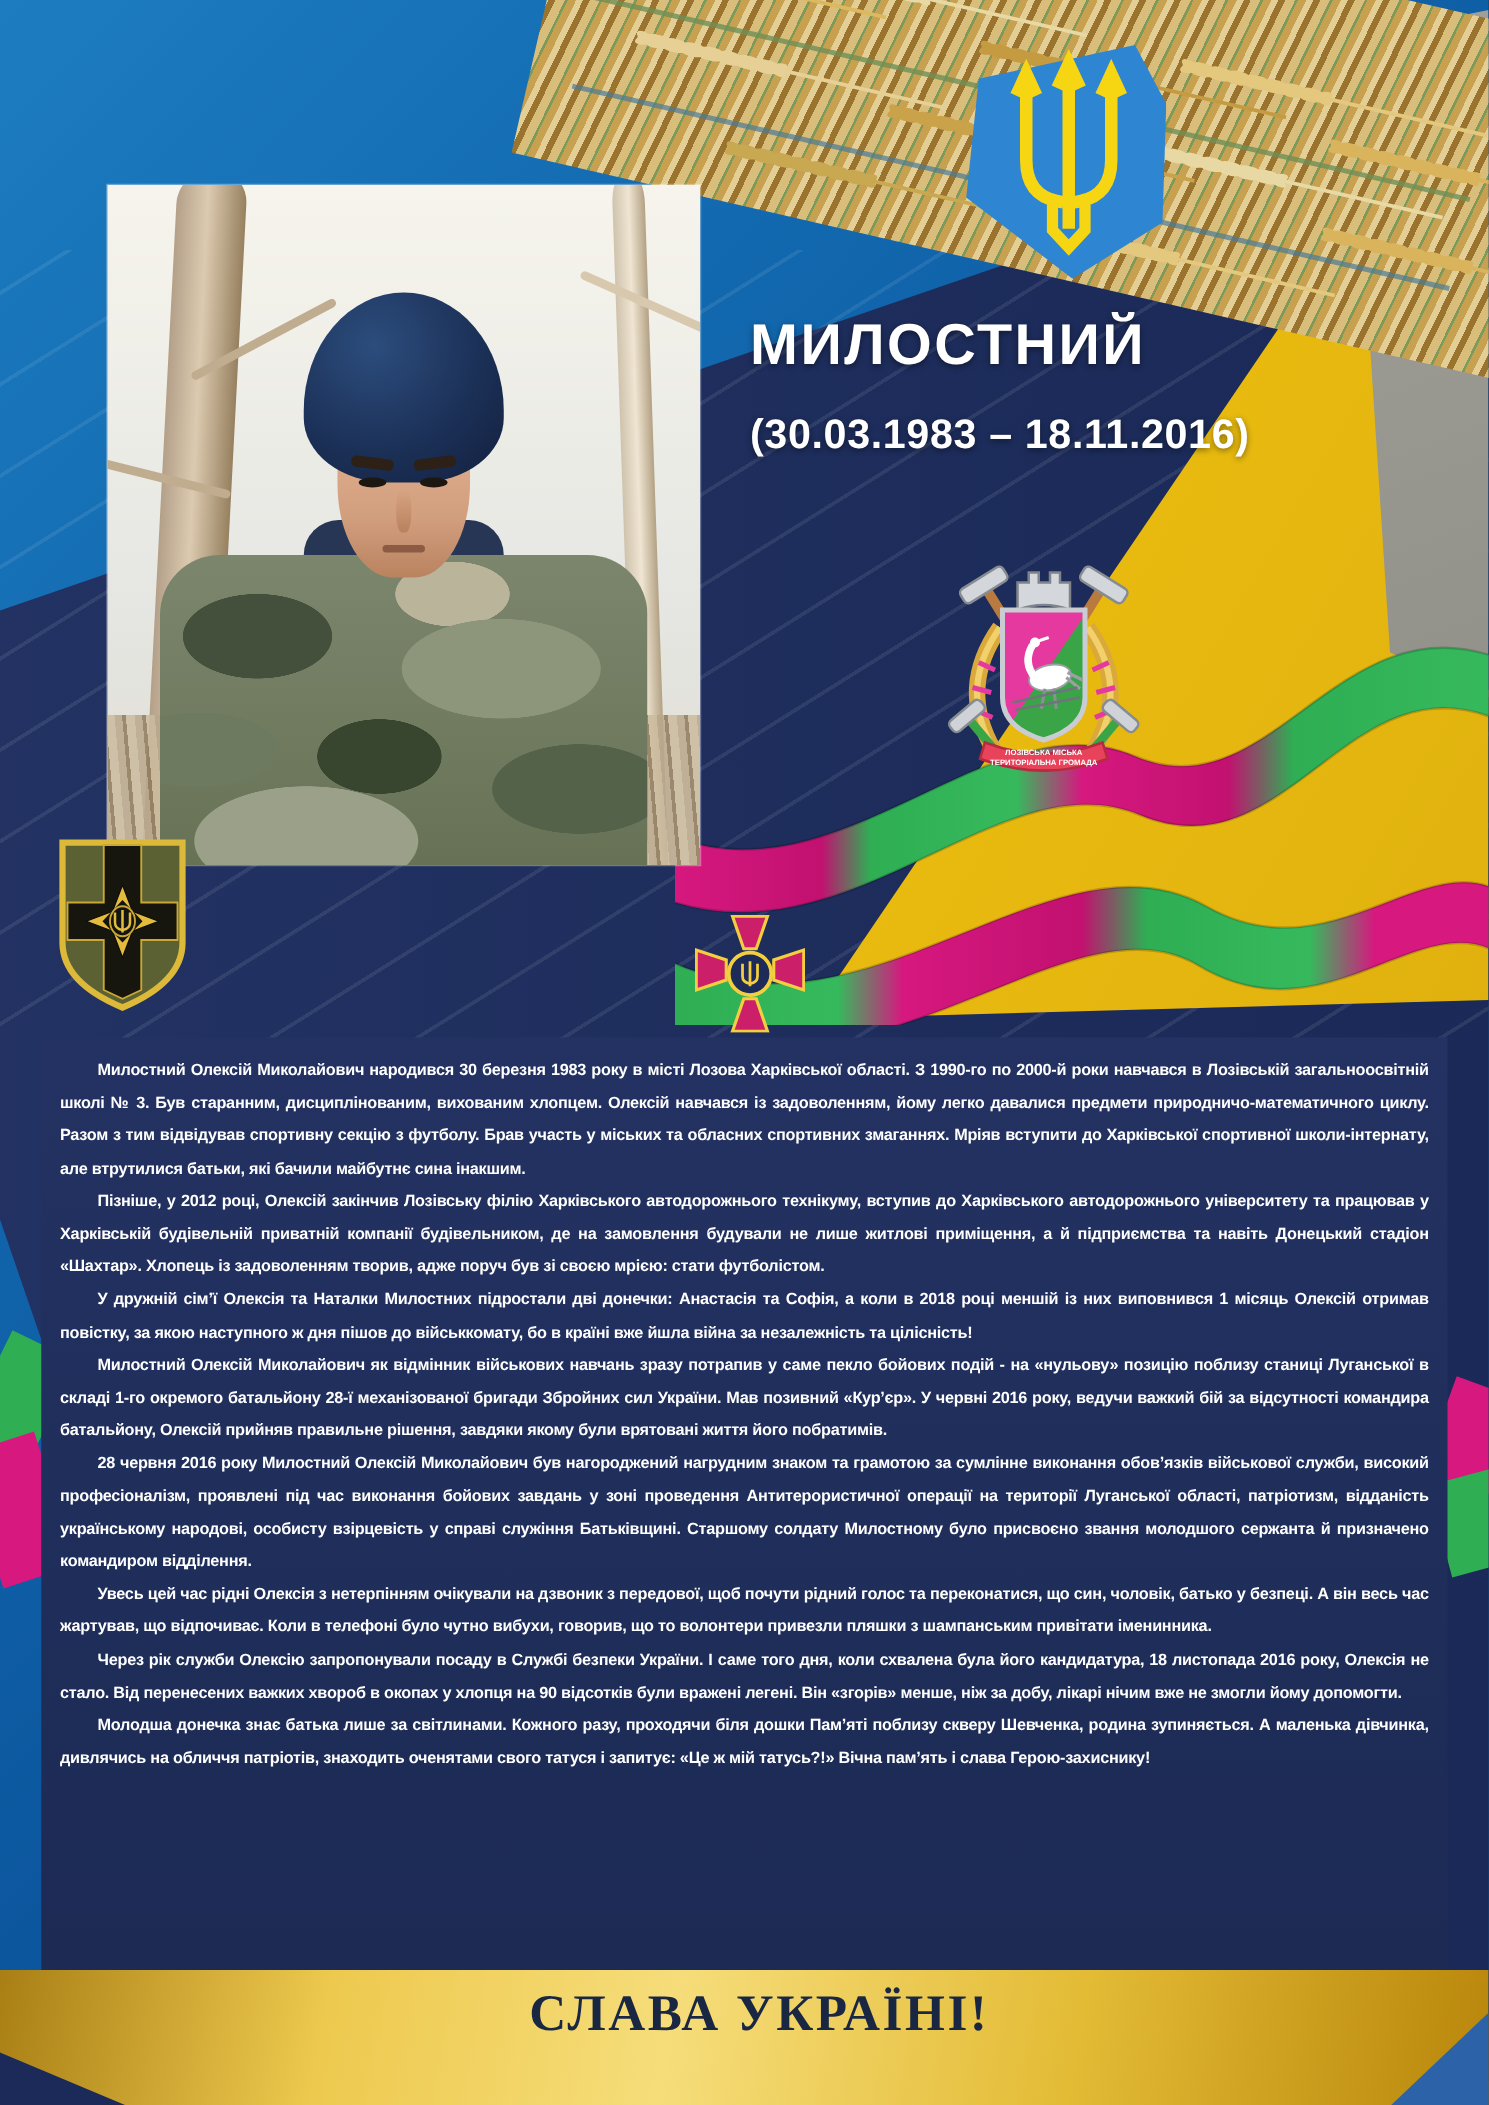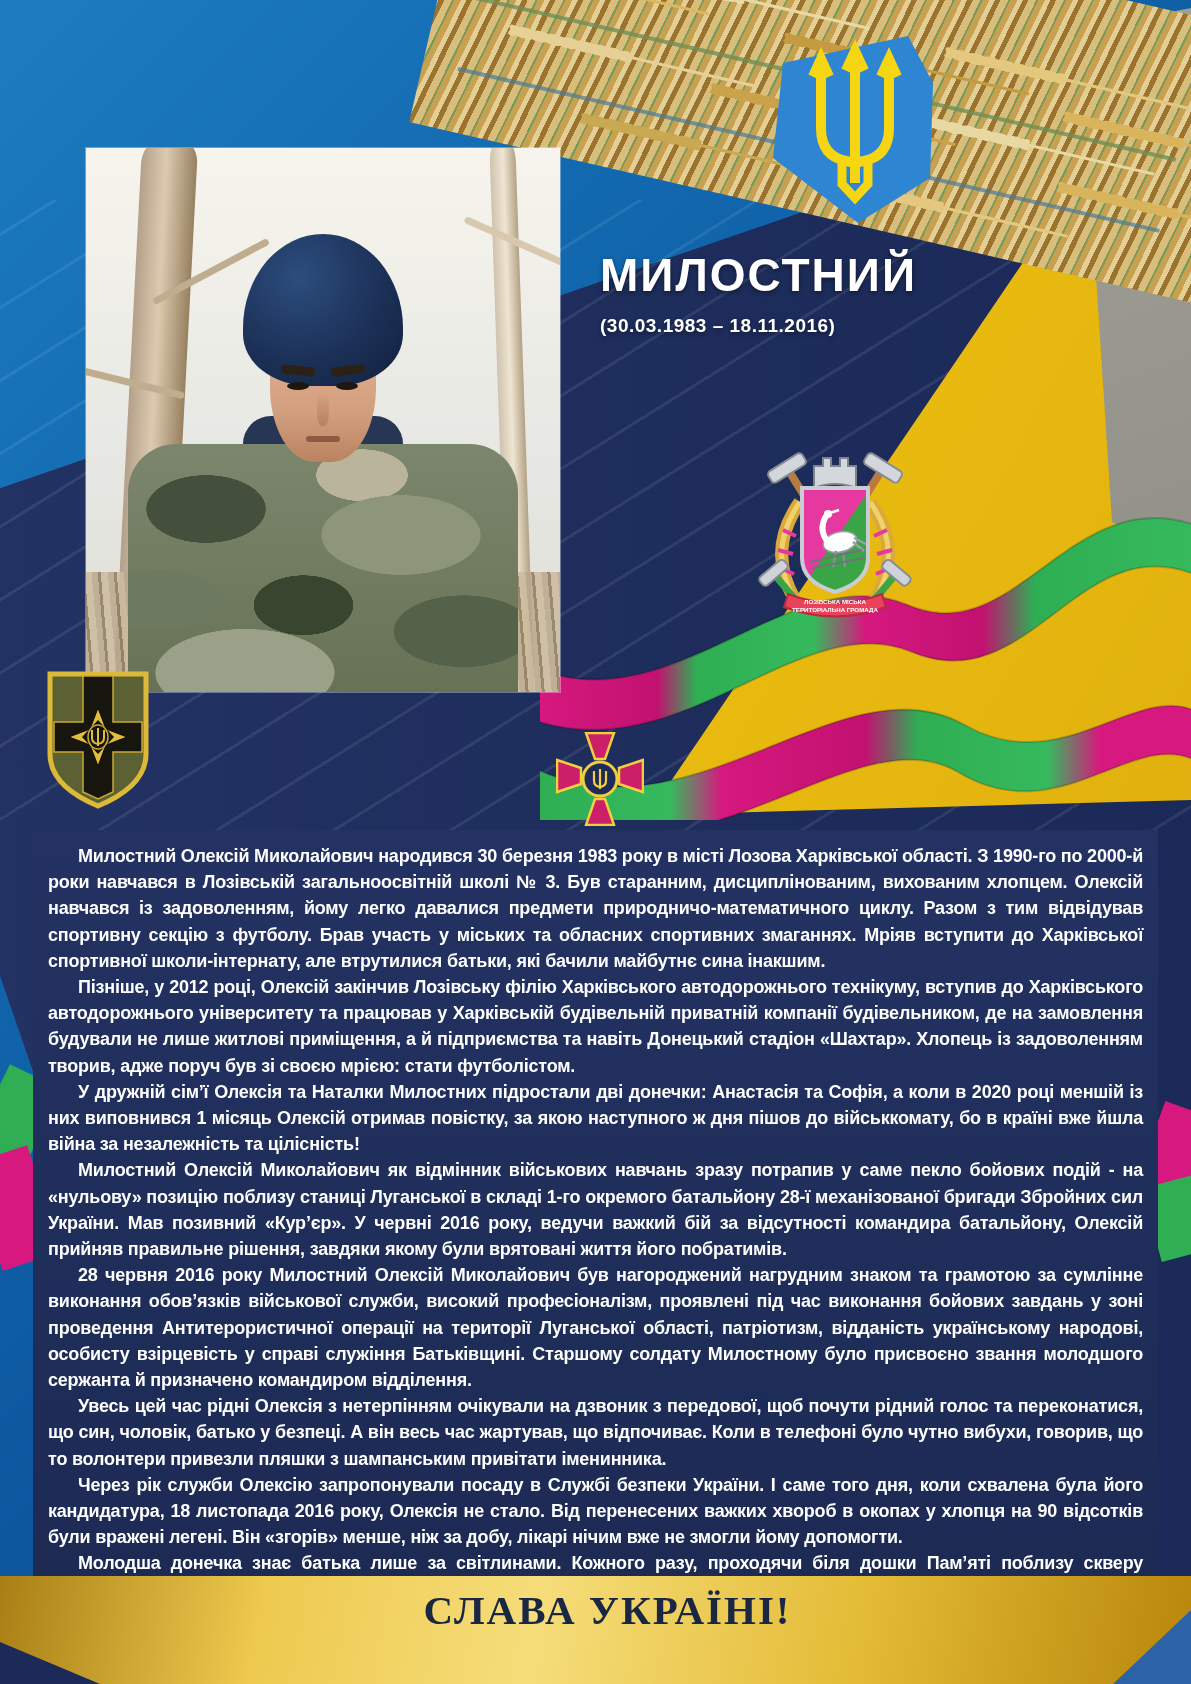--- a/index.html
+++ b/index.html
@@ -77,26 +77,26 @@
   .tryzub{left:758px;top:28px;z-index:4;}
   .arms{left:750px;top:450px;z-index:5;}
   .afu-cross{left:556px;top:732px;z-index:5;}
   .patch{left:44px;top:668px;z-index:5;}
 
   
   .title{left:600px;top:250px;width:480px;text-align:left;color:#fff;z-index:4;
     text-shadow:0 2px 5px rgba(0,0,0,.45);}
   .title h1{margin:0;font-size:46px;line-height:1.1;letter-spacing:2px;font-weight:700;}
   .title h2{margin:6px 0 0;font-size:42px;line-height:1.1;letter-spacing:.5px;font-weight:700;}
-  .title .dates{margin-top:14px;font-size:19px;font-weight:700;letter-spacing:.5px;}
+  .title .dates{margin-top:27px;font-size:33px;font-weight:700;letter-spacing:.5px;}
 
   
   .textbox{left:33px;top:830px;width:1125px;height:746px;z-index:6;box-sizing:border-box;
     padding:13px 15px 0 15px;background:linear-gradient(#233262,#1c2a54);
-    color:#fff;text-align:justify;font-weight:700;font-size:18px;line-height:26.2px;letter-spacing:-.2px;}
+    color:#fff;text-align:justify;font-weight:700;font-size:13px;line-height:26.2px;letter-spacing:-.2px;}
   .textbox p{margin:0;text-indent:30px;}
 
   
   .footer{left:0;top:1576px;width:1191px;height:108px;z-index:6;
     background:linear-gradient(100deg,#a97f15,#edc94e 22%,#f6dd7a 45%,#e3bb35 72%,#b8860b);}
   .f-corner-l{position:absolute;left:0;bottom:0;width:0;height:0;
     border-bottom:42px solid #1b2a58;border-right:100px solid transparent;}
   .f-corner-r{position:absolute;right:0;bottom:0;width:0;height:0;
     border-bottom:74px solid #2b62a8;border-left:78px solid transparent;}
   .f-text{position:absolute;left:12px;top:10px;width:100%;text-align:center;color:#1a2743;
@@ -290,21 +290,21 @@
     <g stroke="#f3cf3f" stroke-width="2.2" fill="none">
       <path d="M44,37 V57"></path>
         <path d="M38,39 V49 Q38,54 44,55"></path>
         <path d="M50,39 V49 Q50,54 44,55"></path>
     </g>
   </svg>
 
   <div class="abs textbox">
     <p>Милостний Олексій Миколайович народився 30 березня 1983 року в місті Лозова Харківської області. З 1990-го по 2000-й роки навчався в Лозівській загальноосвітній школі № 3. Був старанним, дисциплінованим, вихованим  хлопцем. Олексій  навчався із  задоволенням, йому легко давалися предмети природничо-математичного циклу. Разом з тим відвідував спортивну секцію з футболу. Брав участь у міських та обласних спортивних змаганнях. Мріяв вступити до Харківської спортивної школи-інтернату, але втрутилися батьки, які бачили майбутнє сина інакшим.</p>
     <p>Пізніше, у 2012 році, Олексій закінчив Лозівську філію Харківського автодорожнього технікуму, вступив до Харківського автодорожнього університету та працював у Харківській будівельній приватній компанії будівельником, де на замовлення будували не лише житлові приміщення, а й підприємства та навіть Донецький стадіон  «Шахтар». Хлопець із задоволенням творив, адже поруч був зі своєю мрією: стати футболістом.</p>
-    <p>У дружній сім’ї Олексія та Наталки Милостних підростали дві донечки: Анастасія та Софія, а коли в 2020 році меншій із них виповнився 1 місяць Олексій отримав повістку, за якою наступного ж дня пішов до військкомату, бо в країні вже йшла війна за незалежність та цілісність!</p>
+    <p>У дружній сім’ї Олексія та Наталки Милостних підростали дві донечки: Анастасія та Софія, а коли в 2018 році меншій із них виповнився 1 місяць Олексій отримав повістку, за якою наступного ж дня пішов до військкомату, бо в країні вже йшла війна за незалежність та цілісність!</p>
     <p>Милостний Олексій Миколайович як відмінник військових навчань зразу потрапив у саме пекло бойових подій - на «нульову» позицію поблизу станиці Луганської в складі 1-го окремого батальйону 28-ї механізованої бригади  Збройних сил України.  Мав позивний «Кур’єр». У червні 2016 року, ведучи важкий бій за відсутності  командира батальйону, Олексій прийняв правильне рішення, завдяки якому були врятовані життя його  побратимів.</p>
     <p>28 червня 2016 року Милостний Олексій Миколайович був нагороджений нагрудним знаком та грамотою за сумлінне виконання обов’язків  військової служби,  високий професіоналізм,  проявлені під час виконання  бойових завдань у зоні проведення Антитерористичної операції на території Луганської області, патріотизм, відданість українському народові, особисту взірцевість у справі служіння Батьківщині. Старшому солдату Милостному було присвоєно звання молодшого сержанта й призначено командиром відділення.</p>
     <p>Увесь цей час рідні Олексія з нетерпінням очікували на дзвоник з передової, щоб почути рідний голос та переконатися, що син, чоловік, батько у безпеці.  А він весь час жартував, що відпочиває. Коли в телефоні було чутно вибухи, говорив, що то волонтери привезли пляшки з шампанським привітати іменинника.</p>
     <p>Через рік служби Олексію запропонували посаду в Службі безпеки України. І саме того дня, коли схвалена була його кандидатура, 18 листопада 2016 року, Олексія не стало. Від перенесених важких хвороб в окопах у хлопця на 90 відсотків були вражені легені.  Він «згорів» менше, ніж за добу, лікарі нічим вже не змогли йому допомогти.</p>
     <p>Молодша донечка знає батька лише за світлинами. Кожного разу, проходячи біля дошки Пам’яті поблизу скверу Шевченка, родина зупиняється. А маленька дівчинка, дивлячись на  обличчя патріотів, знаходить оченятами свого татуся і запитує: «Це ж мій татусь?!» Вічна пам’ять і слава Герою-захиснику!</p>
   </div>
 
   <div class="abs footer">
     <div class="f-corner-l"></div>
     <div class="f-corner-r"></div>

